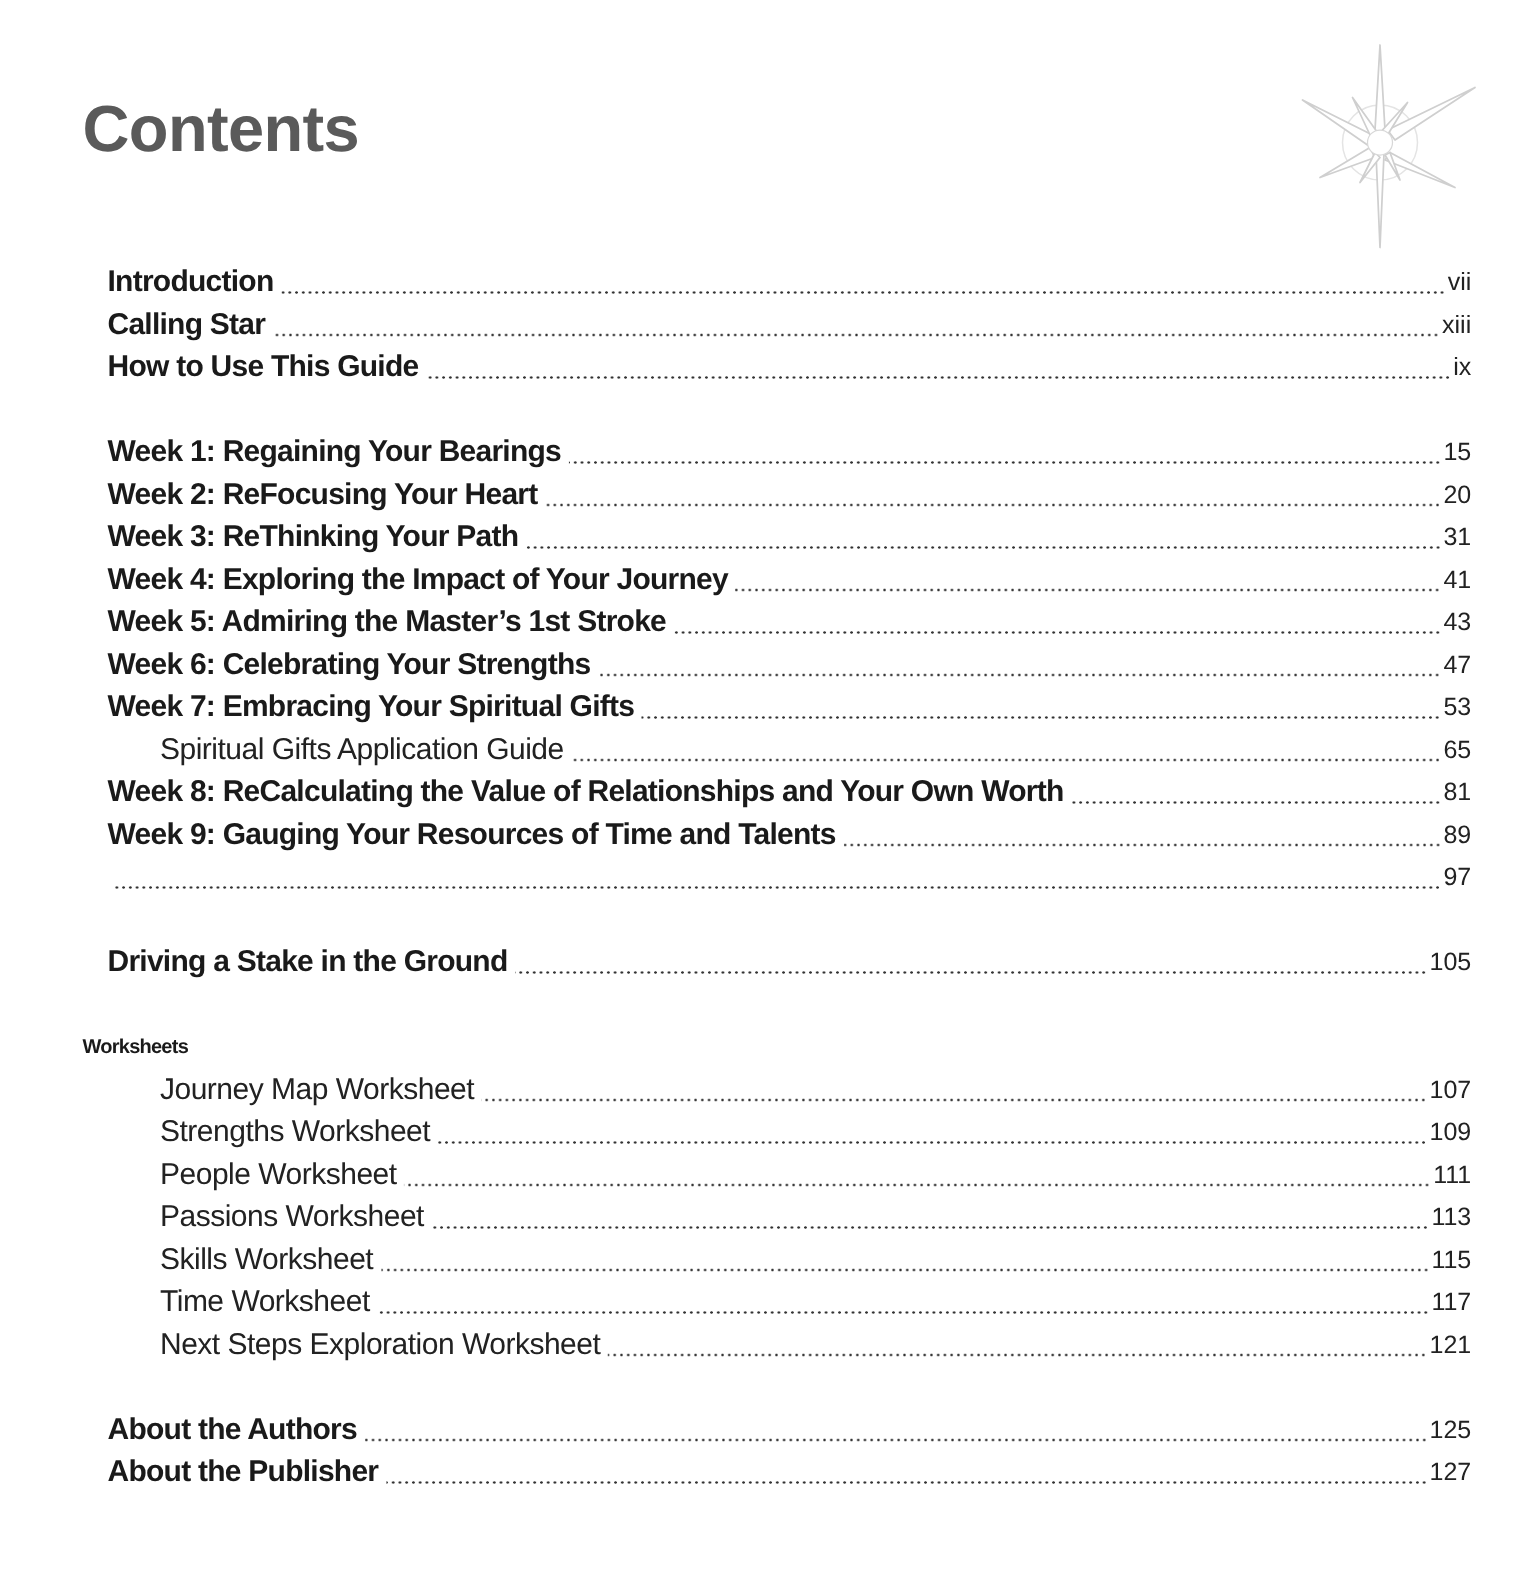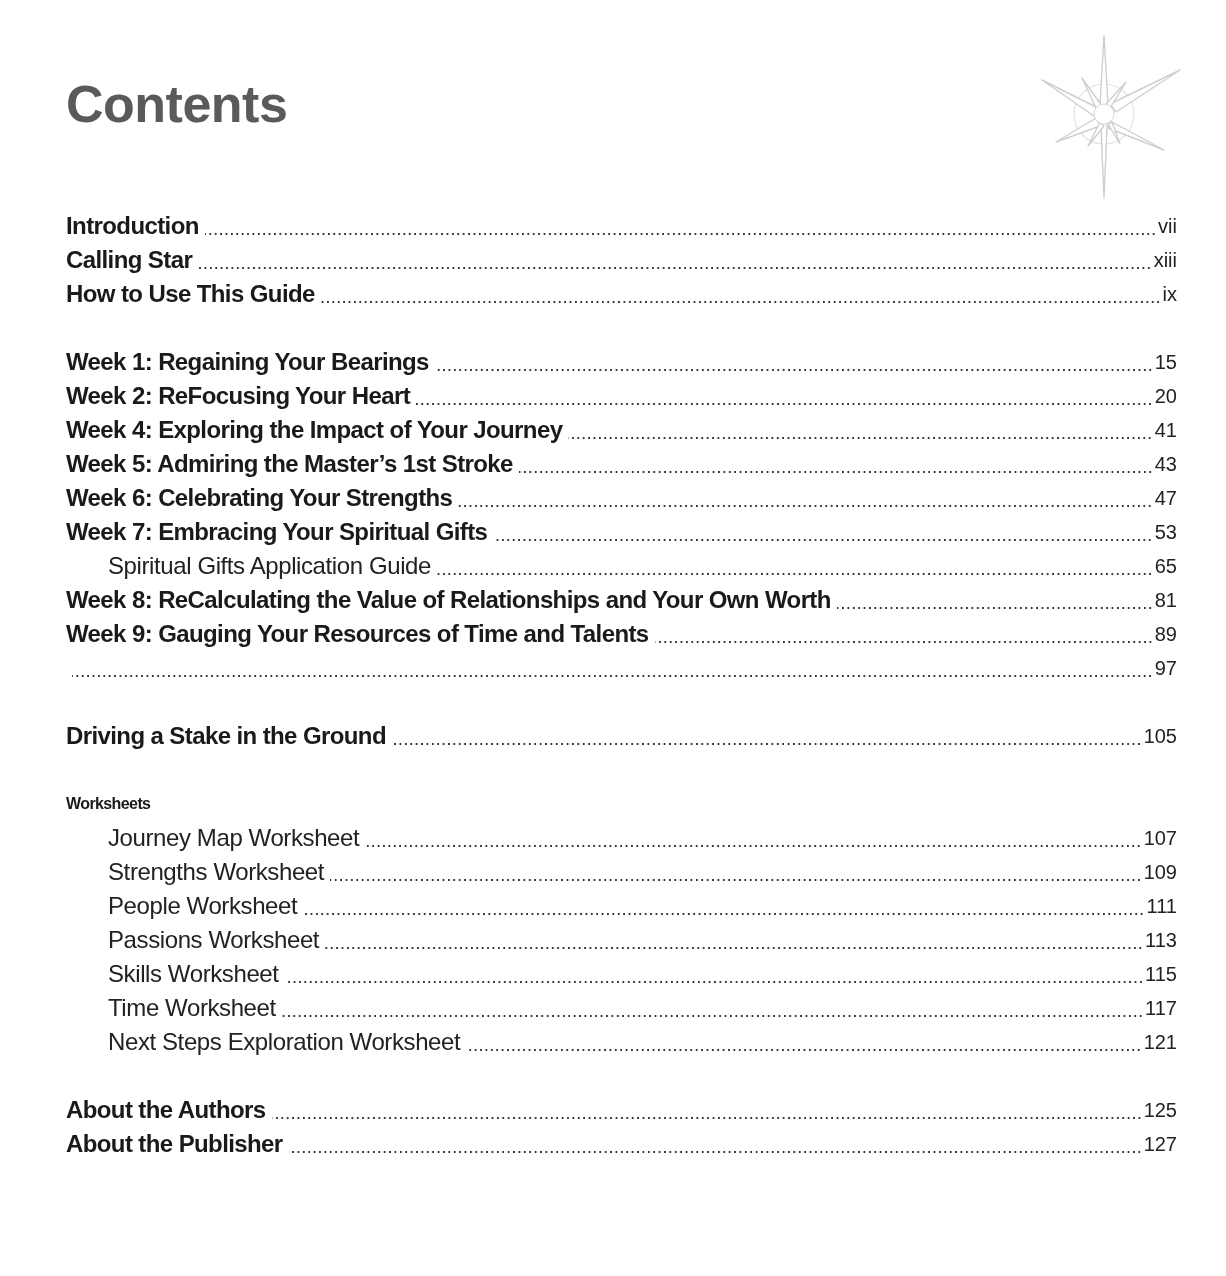--- a/index.html
+++ b/index.html
@@ -42,20 +42,21 @@
     .toc-row {
       display: flex;
       align-items: flex-end;
       height: 34px;
       line-height: 34px;
       font-size: 24px;
       white-space: nowrap;
       text-decoration: none;
       color: #1a1a1a;
       cursor: pointer;
+      margin-left: 20px;
     }
     .toc-row.bold .toc-label { font-weight: bold; letter-spacing: -0.6px; }
     .toc-row.sub { padding-left: 42px; }
     .toc-row.sub .toc-label { font-weight: normal; letter-spacing: -0.4px; color: #222; }
     .toc-label { flex: 0 0 auto; }
     .toc-dots {
       flex: 1 1 auto;
       overflow: hidden;
       margin: 0 2px 0 6px;
       position: relative;
@@ -140,20 +141,25 @@
     <span class="toc-label">Week 1: Regaining Your Bearings</span>
     <span class="toc-dots"></span>
     <span class="toc-page">15</span>
   </a>
   <a class="toc-row bold">
     <span class="toc-label">Week 2: ReFocusing Your Heart</span>
     <span class="toc-dots"></span>
     <span class="toc-page">20</span>
   </a>
   <a class="toc-row bold">
+    <span class="toc-label">Week 3: ReThinking Your Path</span>
+    <span class="toc-dots"></span>
+    <span class="toc-page">31</span>
+  </a>
+  <a class="toc-row bold">
     <span class="toc-label">Week 4: Exploring the Impact of Your Journey</span>
     <span class="toc-dots"></span>
     <span class="toc-page">41</span>
   </a>
   <a class="toc-row bold">
     <span class="toc-label">Week 5: Admiring the Master’s 1st Stroke</span>
     <span class="toc-dots"></span>
     <span class="toc-page">43</span>
   </a>
   <a class="toc-row bold">

